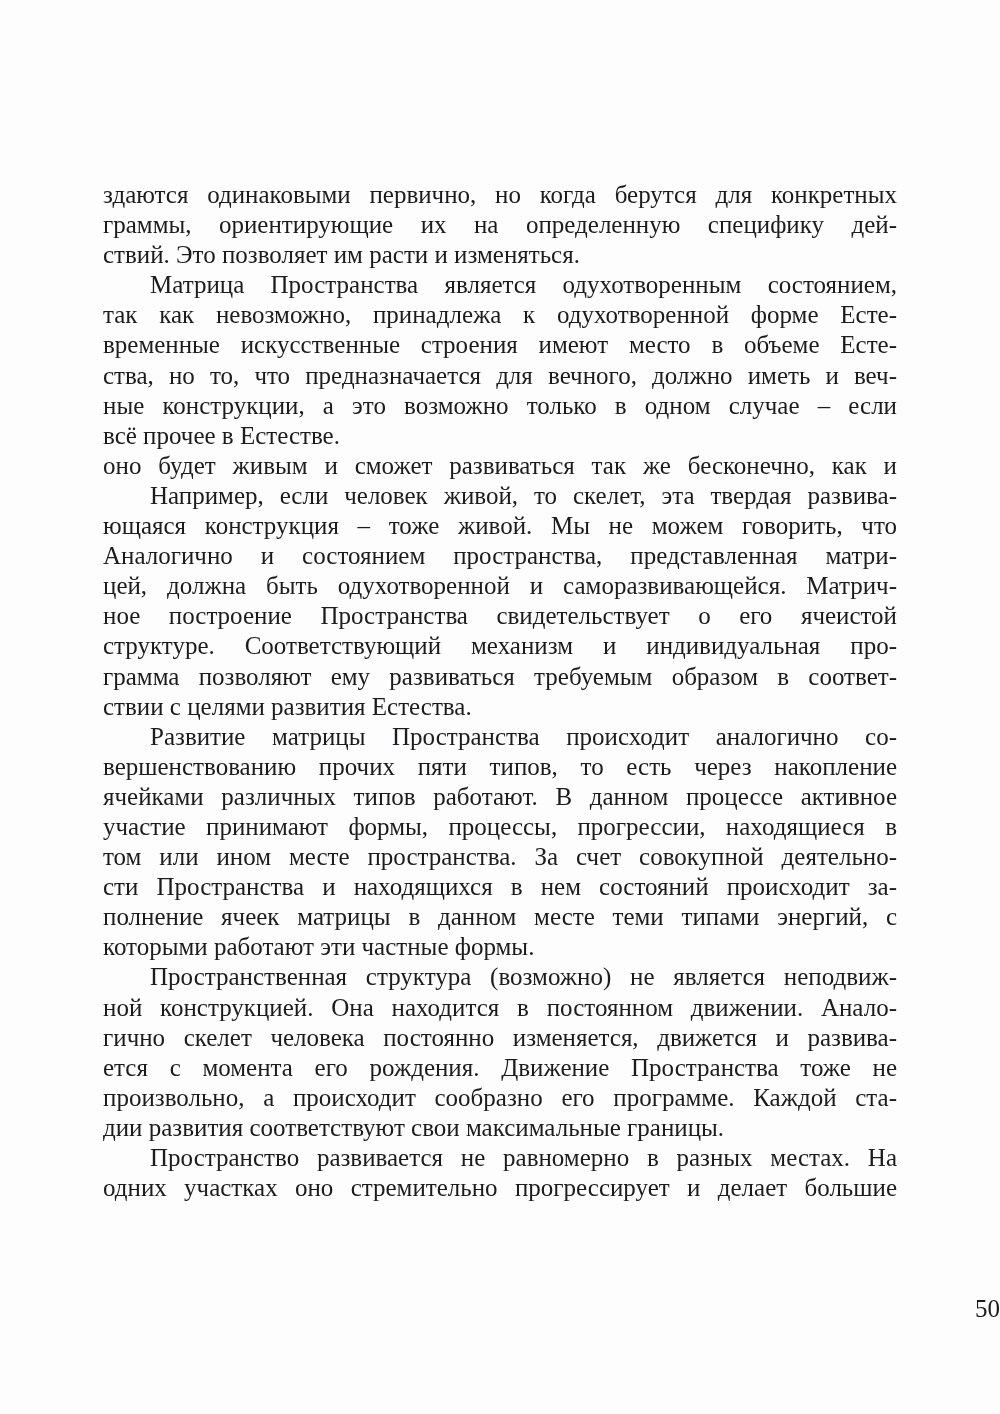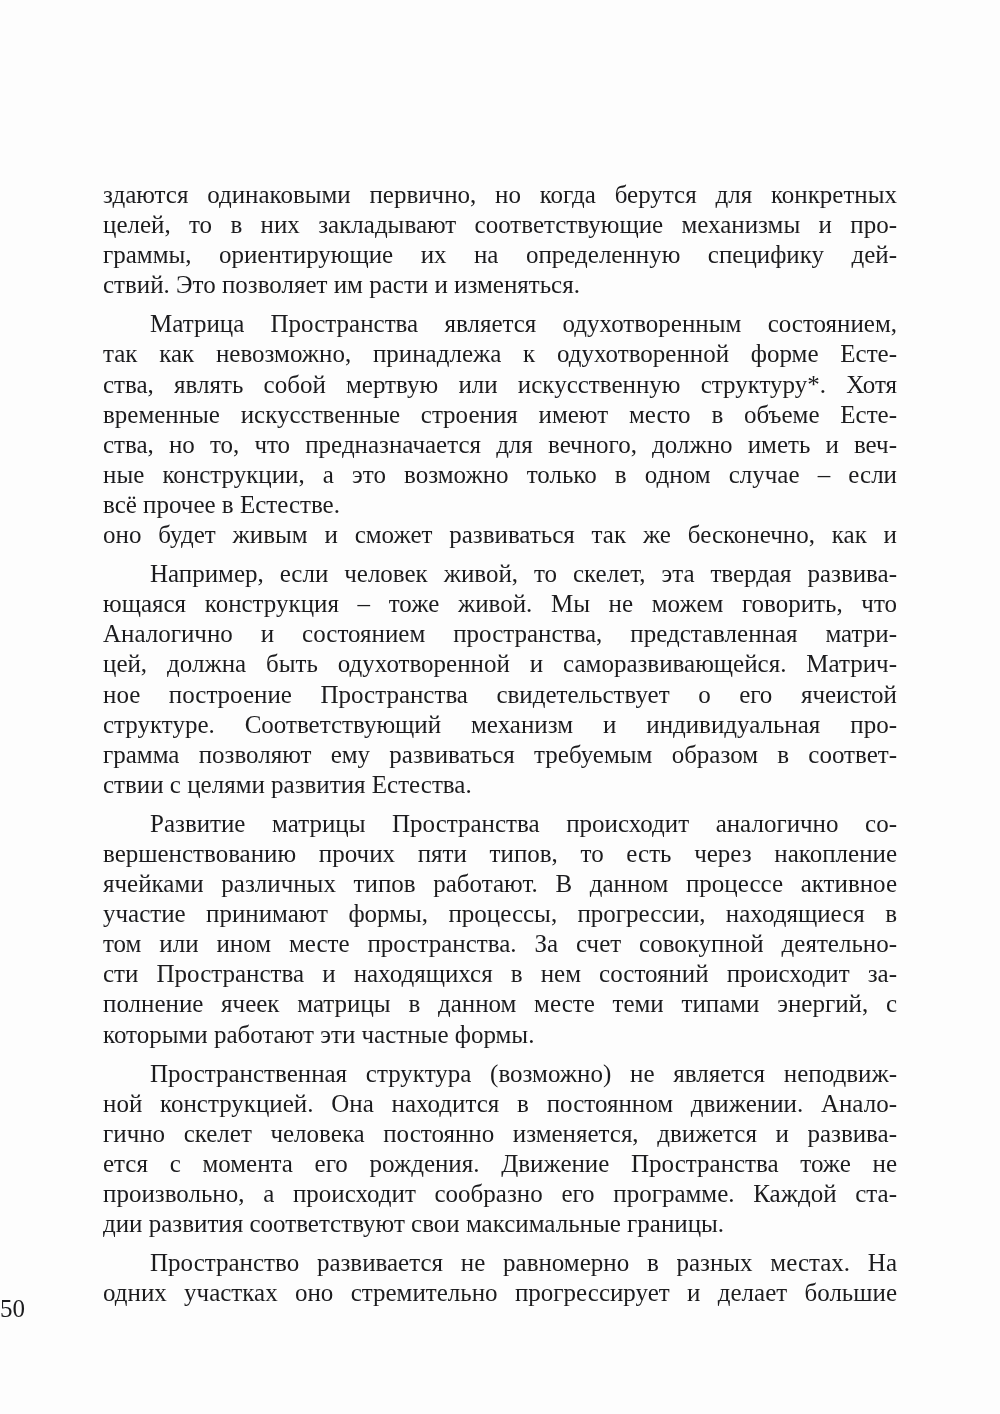--- a/index.html
+++ b/index.html
@@ -30,53 +30,50 @@
     font-size: 25px;
     line-height: 30.1px;
     text-align: justify;
     text-align-last: justify;
     white-space: normal;
     overflow: hidden;
   }
   
   .line.open {
     text-indent: 47px;
-    margin-top: 9px;
   }
   
   .line.close {
     text-align-last: left;
   }
   .page-number {
     position: absolute;
     left: 0;
     top: 1294px;
     width: 100%;
-    text-align: left;
+    text-align: right;
     font-size: 25px;
     line-height: 30px;
   }
 </style>
 </head>
 <body>
 
 <div class="page">
   <div class="text-block">
 
     <div class="para">
       <div class="line">здаются одинаковыми первично, но когда берутся для конкретных</div>
-      <div class="line">целей, то в них закладывают соответствующие механизмы и про-</div>
       <div class="line">граммы, ориентирующие их на определенную специфику дей-</div>
       <div class="line close">ствий. Это позволяет им расти и изменяться.</div>
     </div>
 
     <div class="para">
       <div class="line open">Матрица Пространства является одухотворенным состоянием,</div>
       <div class="line">так как невозможно, принадлежа к одухотворенной форме Есте-</div>
-      <div class="line">ства, являть собой мертвую или искусственную структуру*. Хотя</div>
       <div class="line">временные искусственные строения имеют место в объеме Есте-</div>
       <div class="line">ства, но то, что предназначается для вечного, должно иметь и веч-</div>
       <div class="line">ные конструкции, а это возможно только в одном случае – если</div>
       <div class="line close">всё прочее в Естестве.</div>
       <div class="line">оно будет живым и сможет развиваться так же бесконечно, как и</div>
     </div>
 
     <div class="para">
       <div class="line open">Например, если человек живой, то скелет, эта твердая развива-</div>
       <div class="line">ющаяся конструкция – тоже живой. Мы не можем говорить, что</div>

